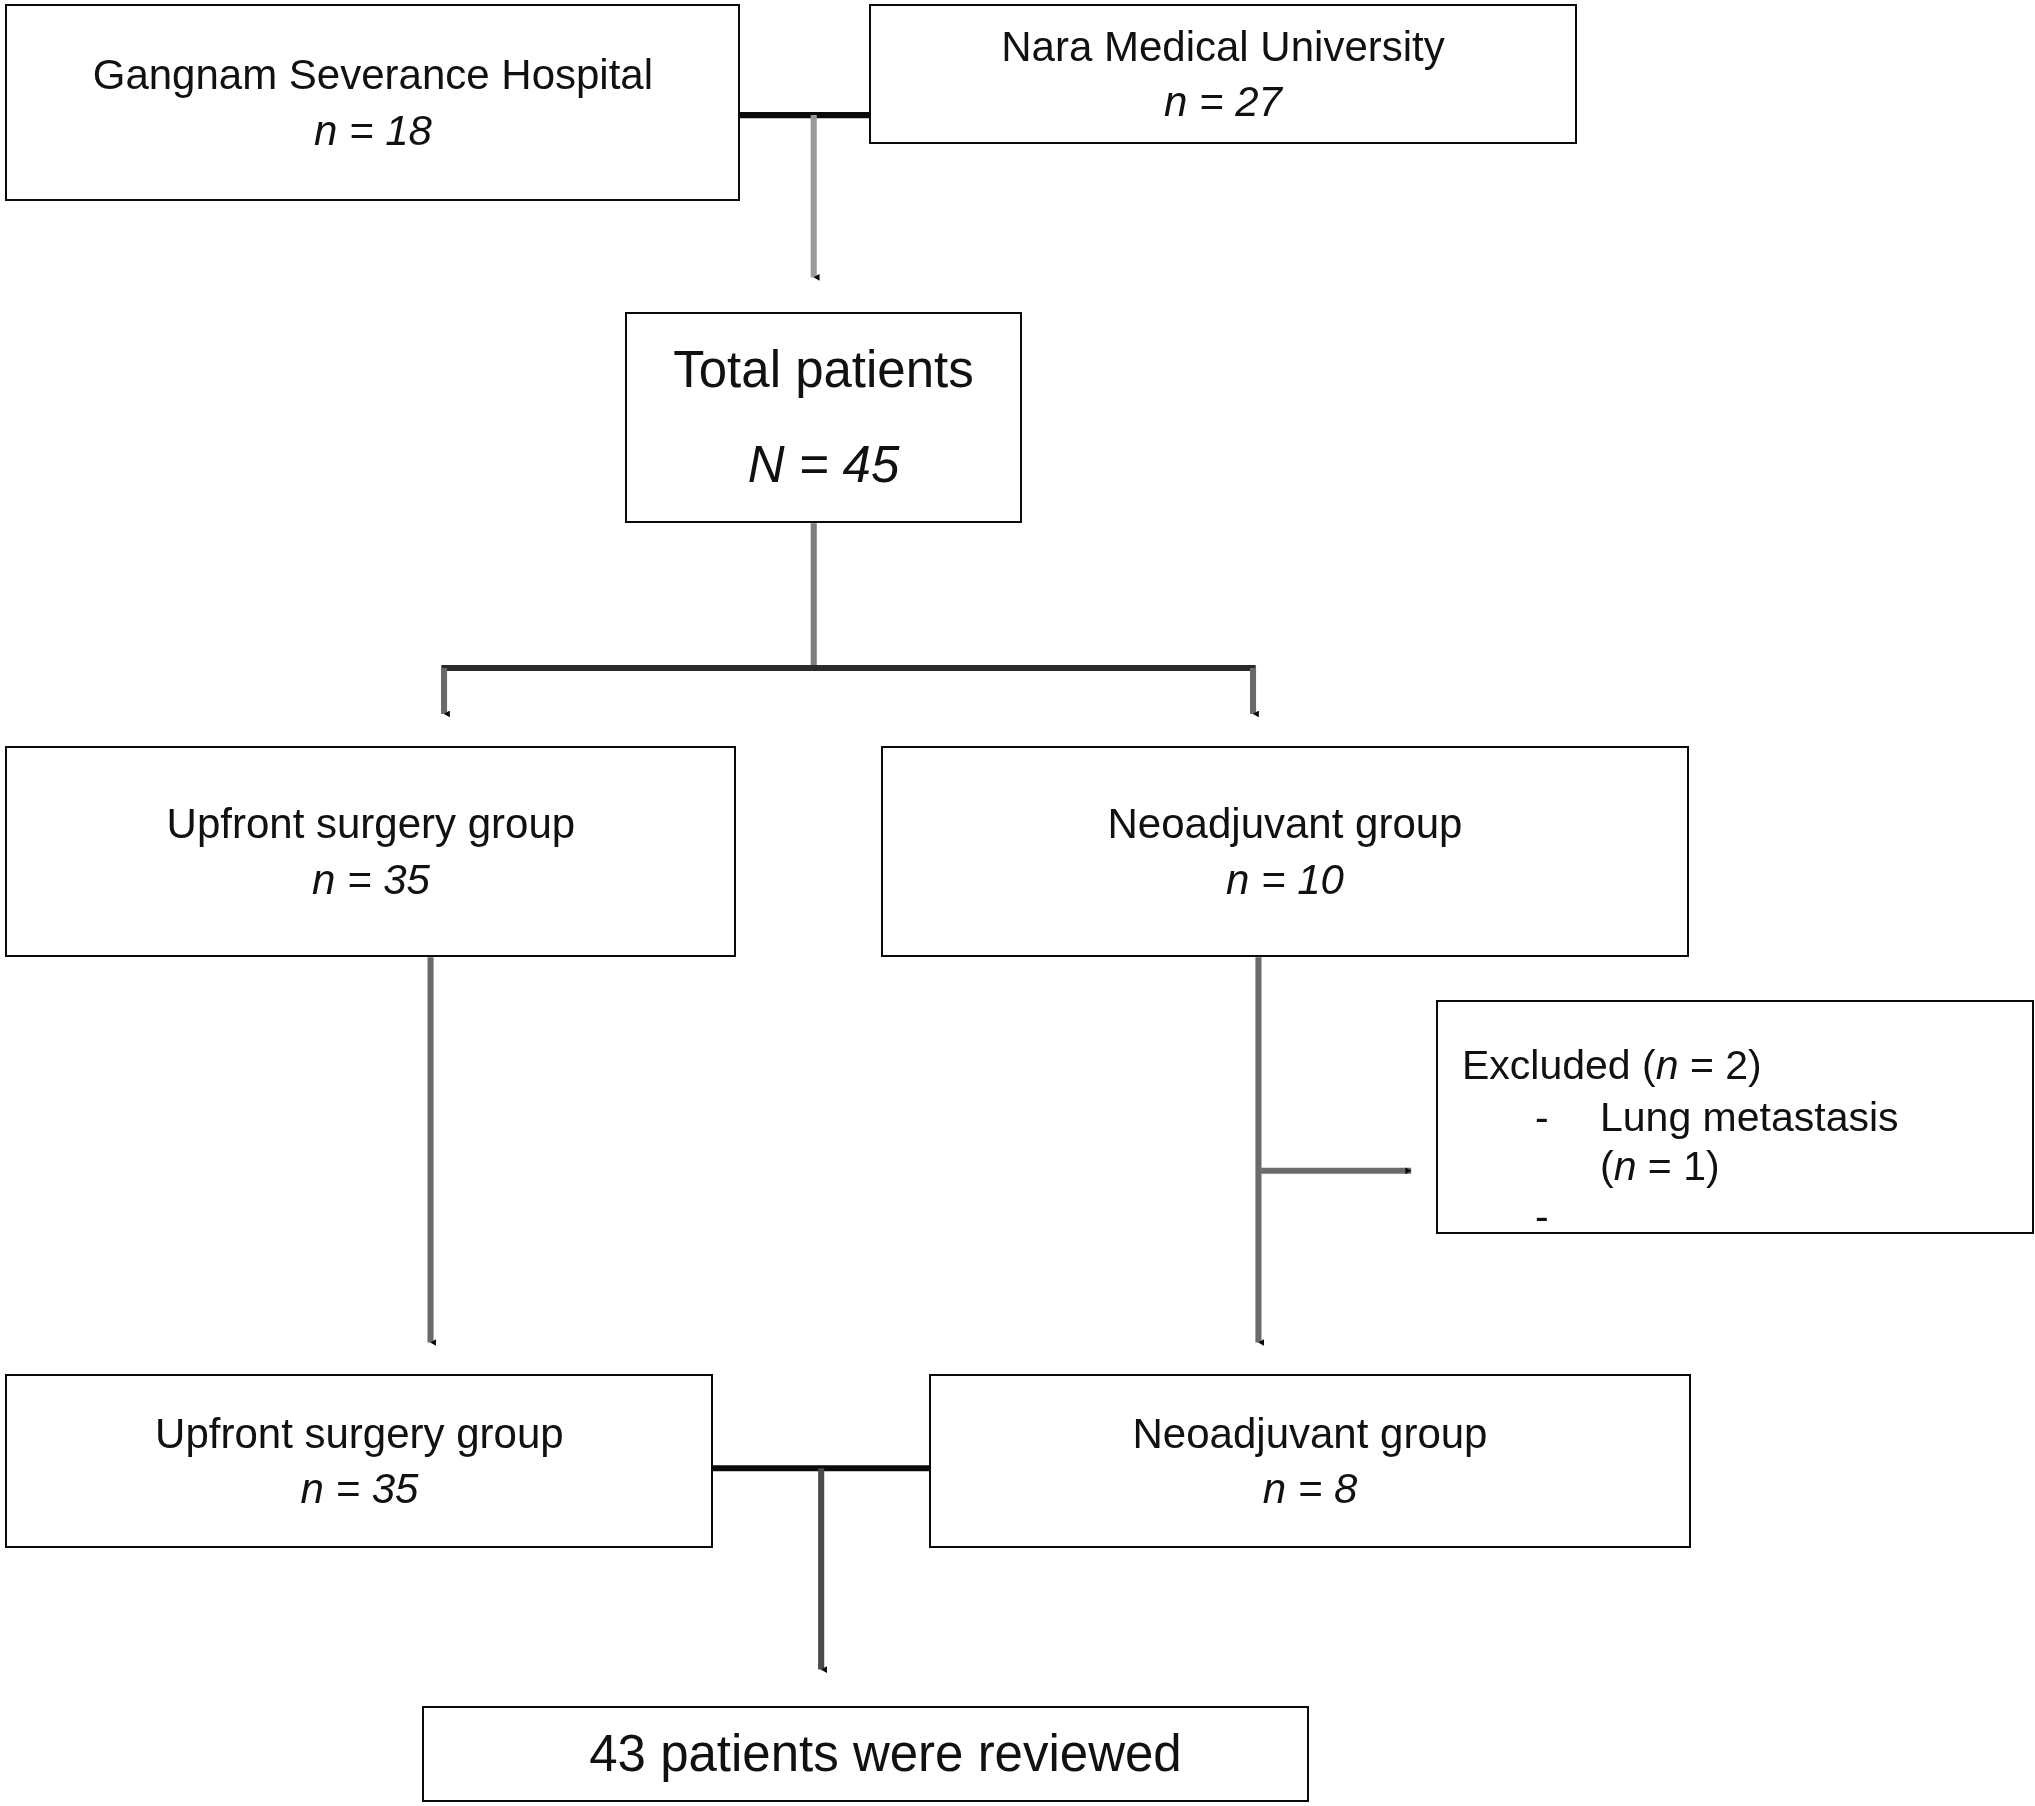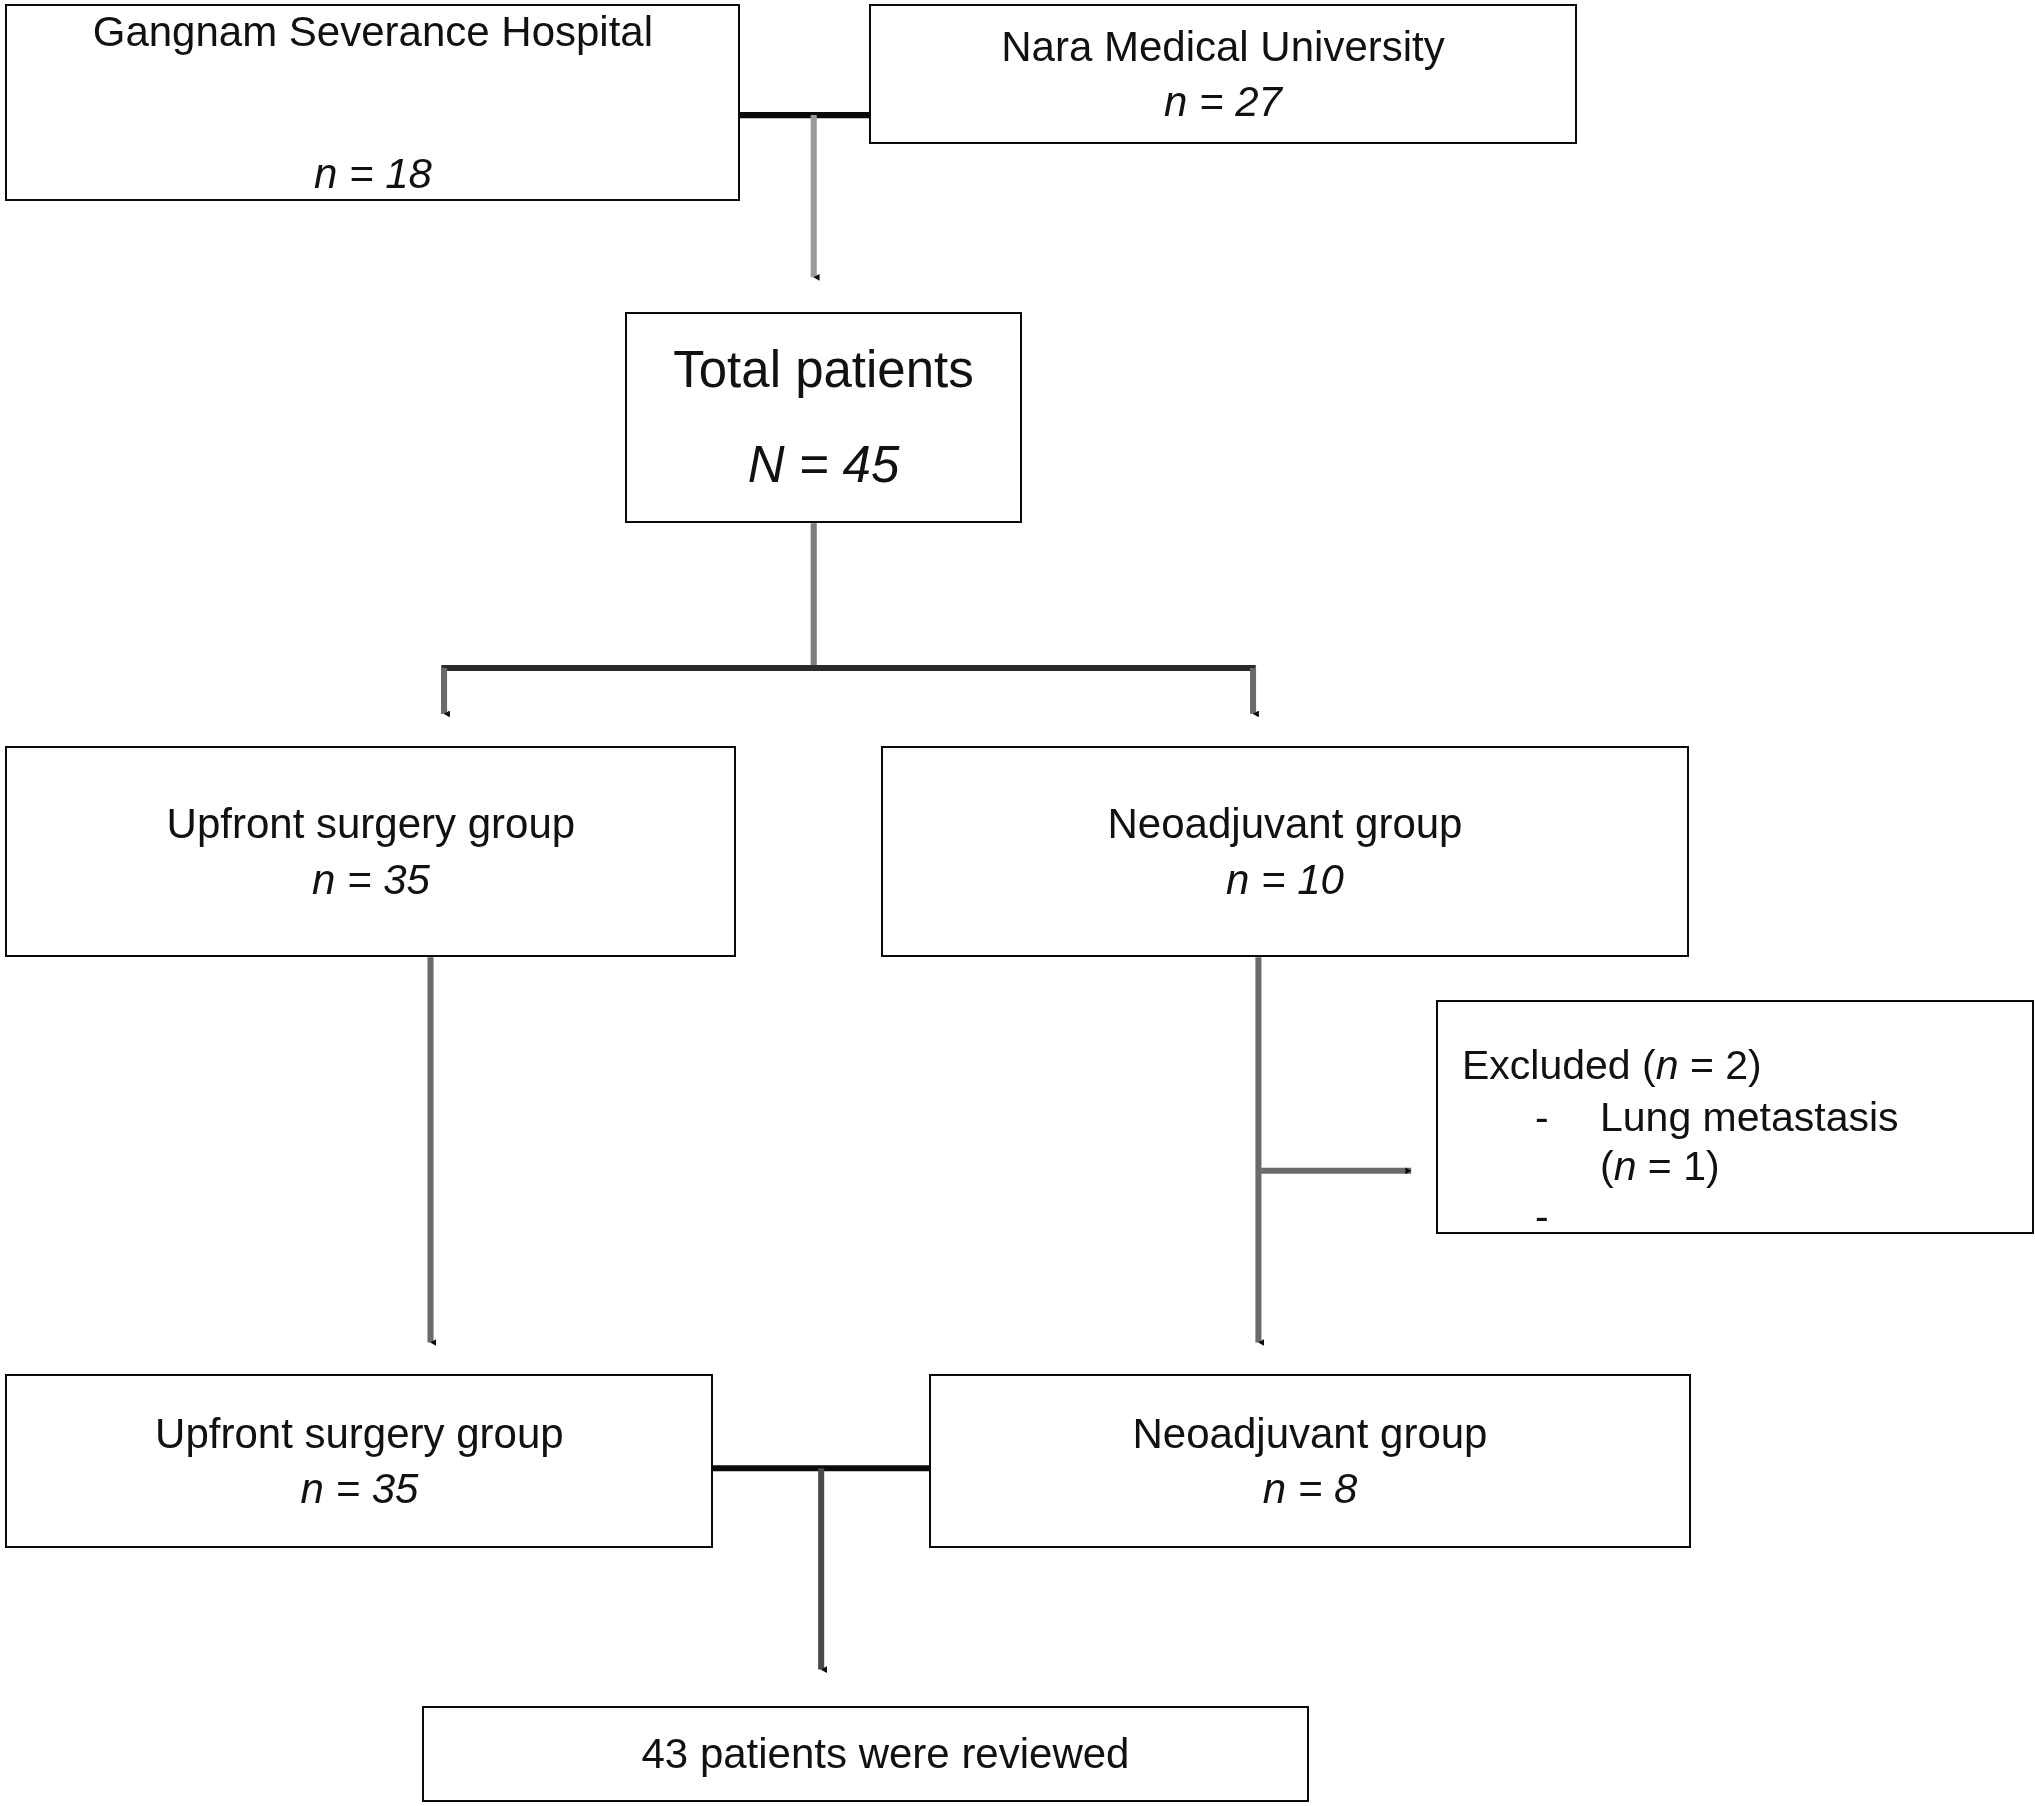--- a/index.html
+++ b/index.html
@@ -37,34 +37,34 @@
     color: #111111;
     font-size: 42px;
     line-height: 1.22;
   }
   .node .line1 { display: block; }
   .node .line2 { display: block; margin-top: 4px; }
   .node .line2 em,
   .node .n-italic { font-style: italic; }
 
   
-  #node-gangnam   { left: 5.4px;    top: 4px;    width: 735px; height: 197px; justify-content: space-between; }
+  #node-gangnam   { left: 5.4px;    top: 4px;    width: 735px; height: 197px; }
   #node-nara      { left: 869px; top: 4px;    width: 708px; height: 140px; }
   #node-total     { left: 625px;  top: 312px;  width: 397px;  height: 211px;
                     font-size: 51px; }
   #node-total .line2 { margin-top: 32px; }
   #node-upfront1  { left: 5.4px;    top: 746px; width: 731px; height: 211px; }
   #node-neo1      { left: 881px; top: 746px; width: 808px; height: 211px; }
   #node-excluded  { left: 1436px; top: 1000px; width: 598px;  height: 234px;
                     display: block; text-align: left;
                     padding: 39px 17.6px 0 24px; font-size: 41px; line-height: 1.18; }
   #node-upfront2  { left: 5.4px;    top: 1374px; width: 708px; height: 174px; }
   #node-neo2      { left: 929px; top: 1374px; width: 762px; height: 174px; }
   #node-final     { left: 422px;  top: 1706px; width: 887px; height: 96px;
-                    font-size: 42px; padding-left: 40px; }
+                    font-size: 51px; padding-left: 40px; }
 
   
   .excl-head { display: block; margin-bottom: 4px; }
   .excl-item {
     display: flex;
     align-items: flex-start;
     margin-left: 73px;
     margin-top: 1.4px;
   }
   .excl-dash {

